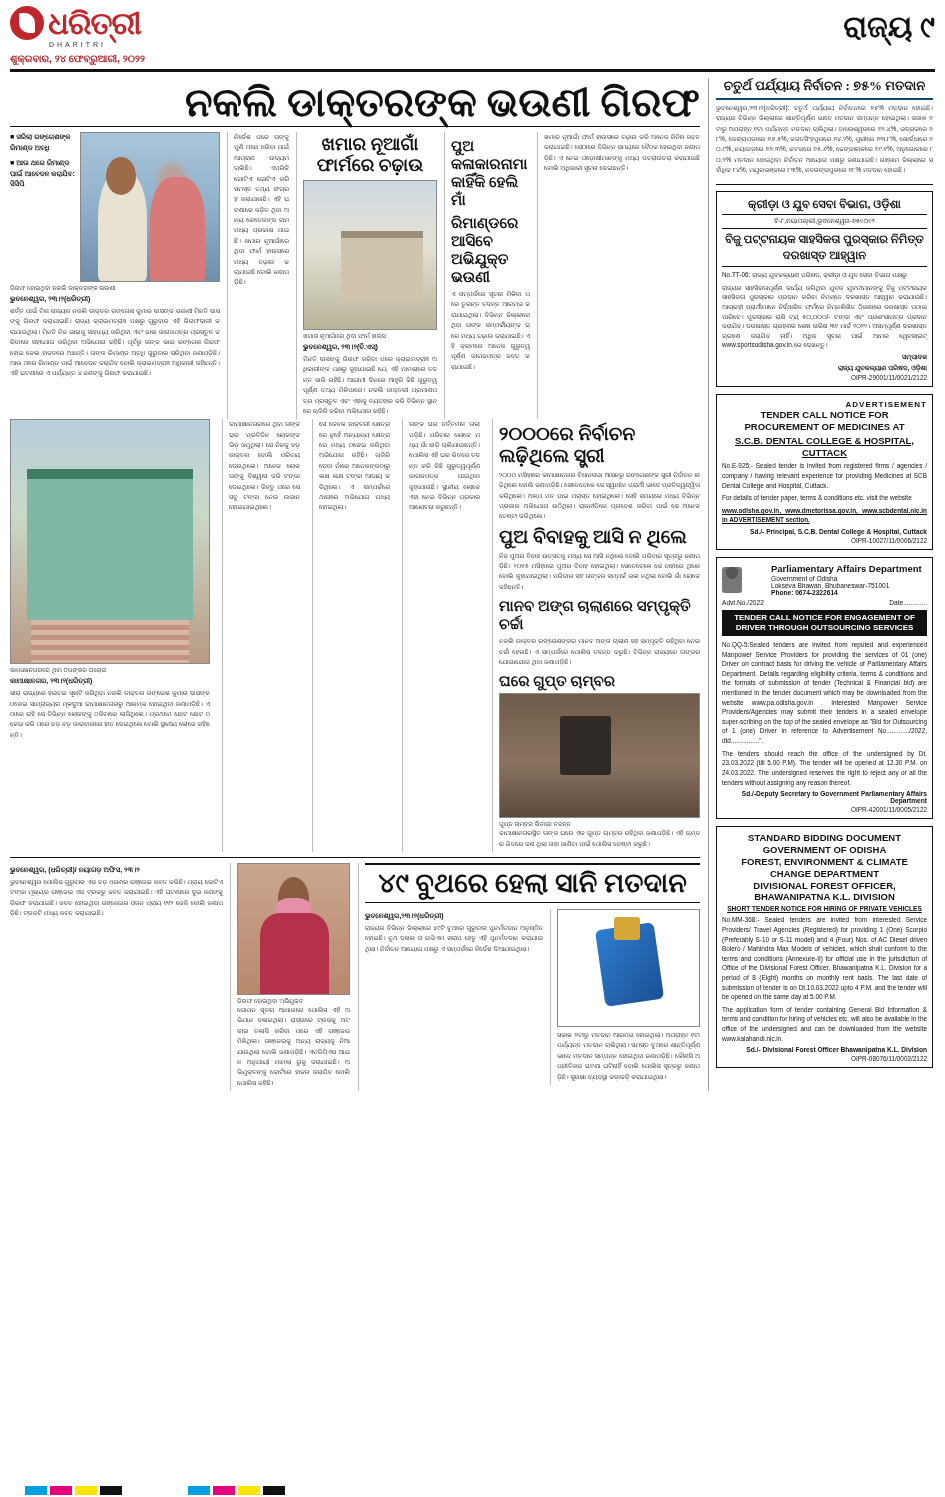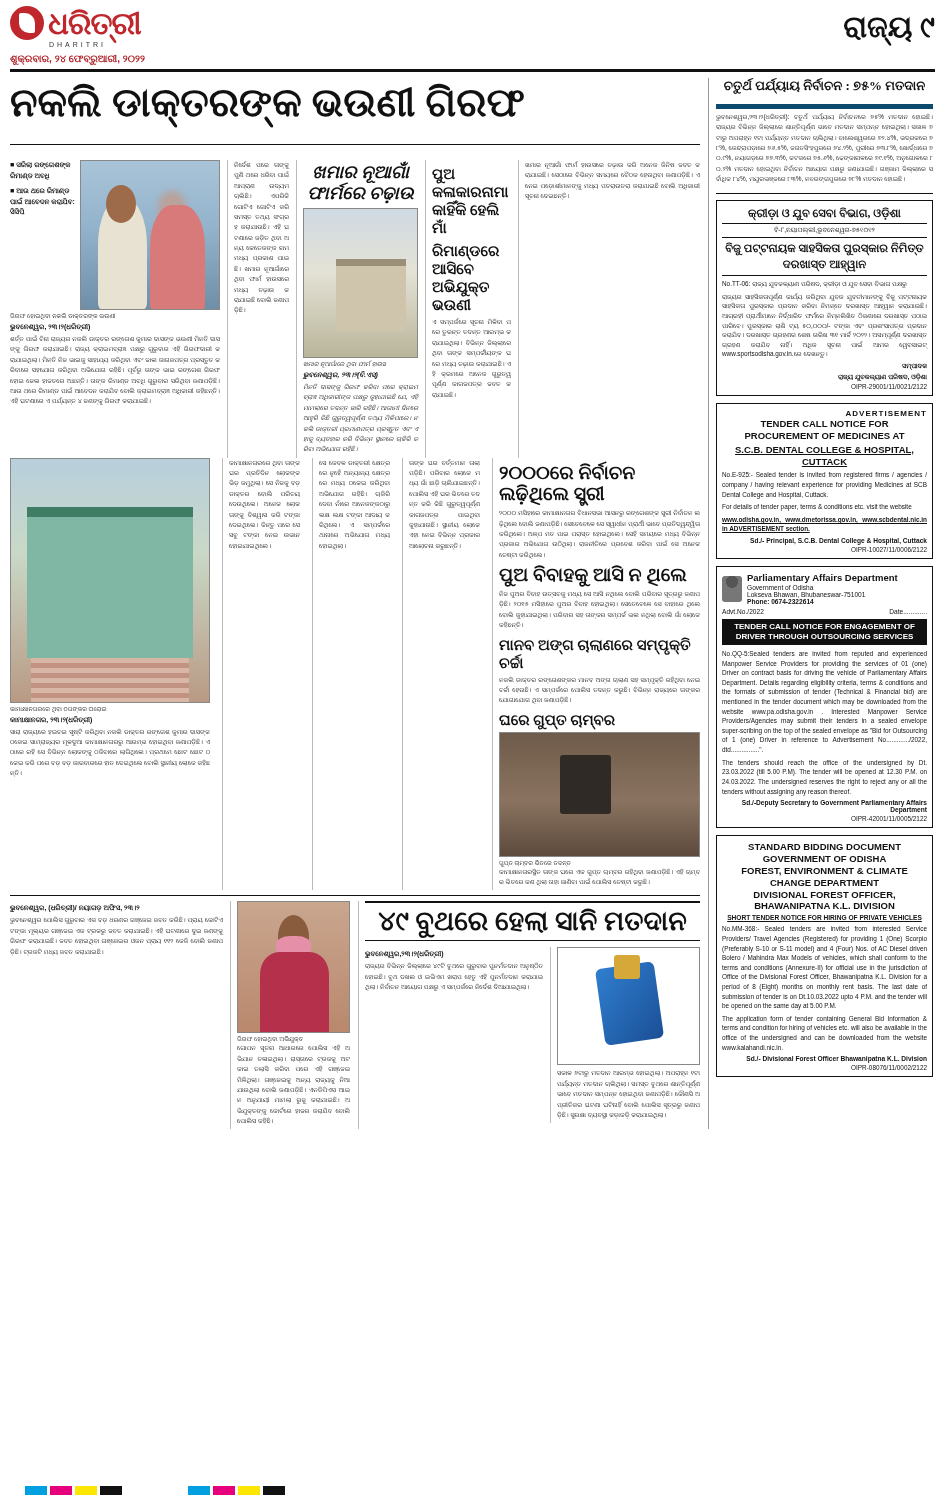--- a/index.html
+++ b/index.html
@@ -26,22 +26,22 @@
   .section-name { font-family:"Liberation Serif", serif; font-size:30px; font-weight:bold; color:#111; line-height:1; padding-top:6px; }
 
   
   .body-cols { display:flex; gap:8px; margin-top:6px; }
   .left { width:690px; }
   .right { width:225px; border-left:1px solid #999; padding-left:7px; }
 
   
   .hl-main {
     font-family:"Liberation Serif", serif;
-    font-size:40px; font-weight:bold; text-align:left; line-height:1.15;
-    border-bottom:1px solid #111; padding:2px 0 18px 0; margin-bottom:15px;
+    font-size:40px; font-weight:bold; text-align:right; line-height:1.15;
+    border-bottom:1px solid #111; padding:2px 0 0 0; margin-bottom:5px;
   }
   .hl-sub { font-family:"Liberation Serif", serif; font-size:18px; font-weight:bold; text-align:center; margin:2px 0 4px 0; }
   .hl-band {
     font-family:"Liberation Serif", serif; font-size:27px; font-weight:bold;
     text-align:center; border-top:2px solid #111; border-bottom:1px solid #111;
     padding:3px 0; margin:8px 0 6px 0;
   }
   .hl-col { font-family:"Liberation Serif", serif; font-size:19px; font-weight:bold; margin:4px 0 3px 0; line-height:1.15; }
   .hl-small { font-family:"Liberation Serif", serif; font-size:15px; font-weight:bold; margin:5px 0 3px 0; line-height:1.2; }
 
@@ -146,21 +146,21 @@
                 <p>ଶର୍ତ୍ତ ପାଇଁ ବିନା ରାଜ୍ୟର ନକଲି ଡାକ୍ତର ରଙ୍ଗେଶ କୁମାର ଦାସଙ୍କ ଭଉଣୀ ମିନତି ଦାସଙ୍କୁ ଗିରଫ କରାଯାଇଛି। ରାଜ୍ୟ କ୍ରାଇମବ୍ରାଞ୍ଚ ପକ୍ଷରୁ ଗୁରୁବାର ଏହି ଗିରଫଦାରୀ କରାଯାଇଥିଲା। ମିନତି ନିଜ ଭାଇକୁ ସାହାଯ୍ୟ କରିଥିବା ଏବଂ ଜାଲ କାଗଜପତ୍ର ପ୍ରସ୍ତୁତ କରିବାରେ ସହଯୋଗ କରିଥିବା ଅଭିଯୋଗ ରହିଛି। ପୂର୍ବରୁ ତାଙ୍କ ଭାଇ ରଙ୍ଗେଶ ଗିରଫ ହୋଇ ଜେଲ ହାଜତରେ ଅଛନ୍ତି। ତାଙ୍କ ରିମାଣ୍ଡ ଅବଧି ଗୁରୁବାର ସରିଥିବା ଜଣାପଡ଼ିଛି। ଆଉ ଥରେ ରିମାଣ୍ଡ ପାଇଁ ଆବେଦନ କରାଯିବ ବୋଲି କ୍ରାଇମବ୍ରାଞ୍ଚ ଅଧିକାରୀ କହିଛନ୍ତି। ଏହି ଘଟଣାରେ ଏ ପର୍ଯ୍ୟନ୍ତ ୪ ଜଣଙ୍କୁ ଗିରଫ କରାଯାଇଛି।</p>
               </div>
           </div>
 
           <div style="width:62px;" class="colsep">
             <div class="txt">
                 <p>ନିର୍ଦେଶ ପରେ ତାଙ୍କୁ ପୁଣି ଥରେ ଧରିବା ପାଇଁ ଆପ୍ରାଣ ଉଦ୍ୟମ ଚାଲିଛି। ଏପରିକି ଗୋଟିଏ ଗୋଟିଏ କରି ସମସ୍ତ ତଥ୍ୟ ସଂଗ୍ରହ କରାଯାଉଛି। ଏହି ଘଟଣାରେ ଜଡ଼ିତ ଥିବା ଅନ୍ୟ କେତେକଙ୍କ ନାମ ମଧ୍ୟ ପ୍ରକାଶ ପାଇଛି। ଖମାର ନୂଆଗାଁରେ ଥିବା ଫାର୍ମ ହାଉସରେ ମଧ୍ୟ ଚଢ଼ାଉ କରାଯାଇଛି ବୋଲି ଜଣାପଡ଼ିଛି।</p>
               </div>
           </div>
 
-          <div style="width:122px;font-style:italic;" class="colsep">
+          <div style="width:141px;" class="colsep">
             <div class="hl-sub">ଖମାର ନୂଆଗାଁ ଫାର୍ମରେ ଚଢ଼ାଉ</div>
             <div class="photo ph-house"></div>
             <div class="cap">ଖମାର ନୂଆଗାଁରେ ଥିବା ଫାର୍ମ ହାଉସ</div>
             <div class="byline">ଭୁବନେଶ୍ୱର, ୨୩।୨(ବି.ଏସ୍‌)</div>
             <div class="txt">
                 <p>ମିନତି ଦାସଙ୍କୁ ଗିରଫ କରିବା ପରେ କ୍ରାଇମବ୍ରାଞ୍ଚ ଅଧିକାରୀଙ୍କ ପକ୍ଷରୁ କୁହାଯାଇଛି ଯେ, ଏହି ମାମଲାରେ ତଦନ୍ତ ଜାରି ରହିଛି। ଆଗାମୀ ଦିନରେ ଆହୁରି କିଛି ଗୁରୁତ୍ୱପୂର୍ଣ୍ଣ ତଥ୍ୟ ମିଳିପାରେ। ନକଲି ଡାକ୍ତରୀ ପ୍ରମାଣପତ୍ର ପ୍ରସ୍ତୁତ ଏବଂ ଏହାକୁ ବ୍ୟବହାର କରି ବିଭିନ୍ନ ସ୍ଥାନରେ ଚାକିରି କରିବା ଅଭିଯୋଗ ରହିଛି।</p>
               </div>
           </div>
 
           <div style="width:86px;" class="colsep">
@@ -270,21 +270,21 @@
                 </div>
             </div>
           </div>
         </div>
       </div>
     </div>
 
     <div class="right">
 
       <div style="border-bottom:1px solid #111; padding-bottom:5px; margin-bottom:6px;">
-        <div class="odia-head" style="border-bottom:5px solid #0c4a6e; padding-bottom:9px; margin-bottom:3px;">ଚତୁର୍ଥ ପର୍ଯ୍ୟାୟ ନିର୍ବାଚନ : ୭୫% ମତଦାନ</div>
+        <div class="odia-head" style="border-bottom:2px solid #0c4a6e; padding-bottom:3px; margin-bottom:3px;">ଚତୁର୍ଥ ପର୍ଯ୍ୟାୟ ନିର୍ବାଚନ : ୭୫% ମତଦାନ</div>
         <div class="txt">
             <p>ଭୁବନେଶ୍ୱର,୨୩।୨(ଧରିତ୍ରୀ): ଚତୁର୍ଥ ପର୍ଯ୍ୟାୟ ନିର୍ବାଚନରେ ୭୫% ମତଦାନ ହୋଇଛି। ରାଜ୍ୟର ବିଭିନ୍ନ ଜିଲ୍ଲାରେ ଶାନ୍ତିପୂର୍ଣ୍ଣ ଭାବେ ମତଦାନ ସମ୍ପନ୍ନ ହୋଇଥିଲା। ସକାଳ ୭ଟାରୁ ଅପରାହ୍ନ ୧ଟା ପର୍ଯ୍ୟନ୍ତ ମତଦାନ ଚାଲିଥିଲା। ବାଲେଶ୍ୱରରେ ୭୨.୪%, ଭଦ୍ରକରେ ୭୮%, କେନ୍ଦ୍ରାପଡ଼ାରେ ୭୬.୫%, ଜଗତସିଂହପୁରରେ ୭୪.୨%, ପୁରୀରେ ୭୩.୮%, ଖୋର୍ଦ୍ଧାରେ ୭୦.୯%, ନୟାଗଡ଼ରେ ୭୭.୩%, କଟକରେ ୭୫.୬%, ଢେଙ୍କାନାଳରେ ୭୯.୧%, ଅନୁଗୋଳରେ ୮୦.୨% ମତଦାନ ହୋଇଥିବା ନିର୍ବାଚନ ଆୟୋଗ ପକ୍ଷରୁ ଜଣାଯାଇଛି। ଗଞ୍ଜାମ ଜିଲ୍ଲାରେ ସର୍ବାଧିକ ୮୪%, ମୟୂରଭଞ୍ଜରେ ୮୩%, ନବରଙ୍ଗପୁରରେ ୭୮% ମତଦାନ ହୋଇଛି।</p>
           </div>
       </div>
 
       <div class="ad">
         <div class="odia-head2" style="border-bottom:1px solid #111; padding-bottom:2px;">କ୍ରୀଡ଼ା ଓ ଯୁବ ସେବା ବିଭାଗ, ଓଡ଼ିଶା</div>
         <div class="ad-center" style="margin:2px 0;">ବି-୮,ନୟାପଲ୍ଲୀ,ଭୁବନେଶ୍ୱର-୭୫୧୦୧୨</div>
         <div class="odia-head2" style="margin:3px 0; border-top:1px solid #111; border-bottom:1px solid #111; padding:3px 0;">ବିଜୁ ପଟ୍ଟନାୟକ ସାହସିକତା ପୁରସ୍କାର ନିମିତ୍ତ ଦରଖାସ୍ତ ଆହ୍ୱାନ</div>
         <div class="ad-body">No.TT-06: ରାଜ୍ୟ ଯୁବକଳ୍ୟାଣ ପରିଷଦ, କ୍ରୀଡ଼ା ଓ ଯୁବ ସେବା ବିଭାଗ ପକ୍ଷରୁ</div>
@@ -301,21 +301,21 @@
         <div class="ad-body">No.E-925:- Sealed tender is invited from registered firms / agencies / company / having relevant experience for providing Medicines at SCB Dental College and Hospital, Cuttack.</div>
         <div class="ad-body">For details of tender paper, terms &amp; conditions etc. visit the website</div>
         <div class="ad-body" style="text-decoration:underline; font-weight:bold;">www.odisha.gov.in, www.dmetorissa.gov.in, www.scbdental.nic.in in ADVERTISEMENT section.</div>
         <div class="ad-right">Sd./- Principal, S.C.B. Dental College &amp; Hospital, Cuttack</div>
         <div class="ad-oipr">OIPR-10027/11/0006/2122</div>
       </div>
 
       <div class="ad">
         <div style="display:flex; align-items:center;">
           <span class="emblem"></span>
-          <div style="flex:1;">
+          <div style="flex:1;margin-left:24px;">
             <div class="ad-title" style="text-align:left;">Parliamentary Affairs Department</div>
             <div class="ad-center" style="text-align:left;">Government of Odisha</div>
             <div class="ad-center" style="text-align:left;">Lokseva Bhawan, Bhubaneswar-751001</div>
             <div class="ad-center" style="text-align:left; font-weight:bold;">Phone: 0674-2322614</div>
           </div>
         </div>
         <div style="display:flex; justify-content:space-between; font-size:6.6px; margin-top:3px;">
           <span><span>Advt.No.</span><span>/2022</span></span>
           <span>Date.............</span>
         </div>

